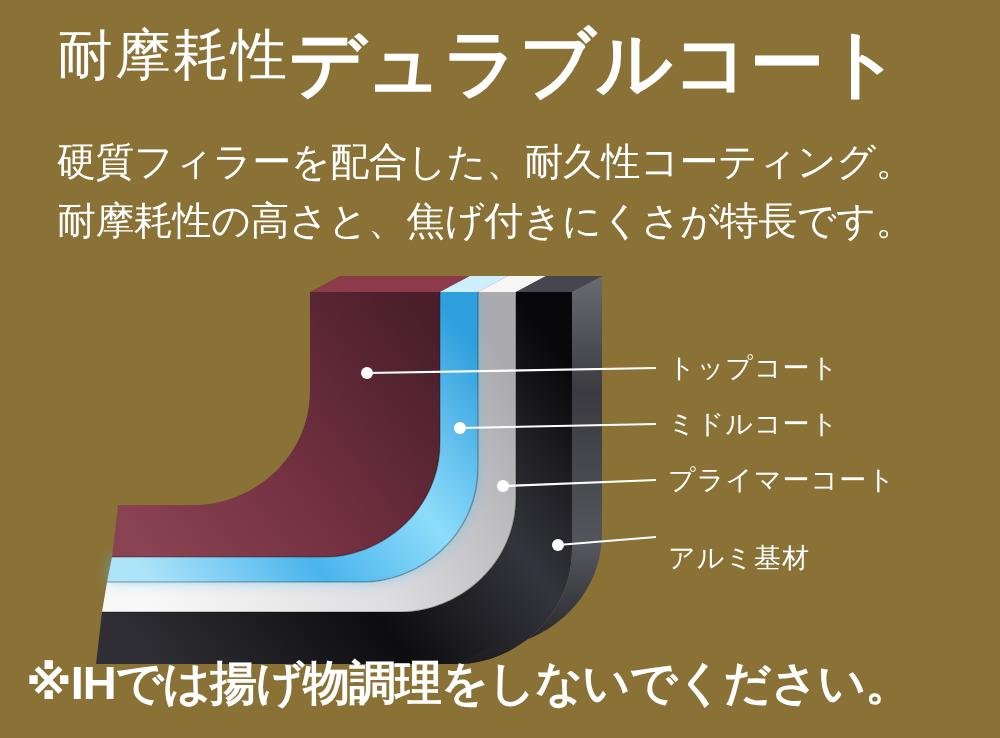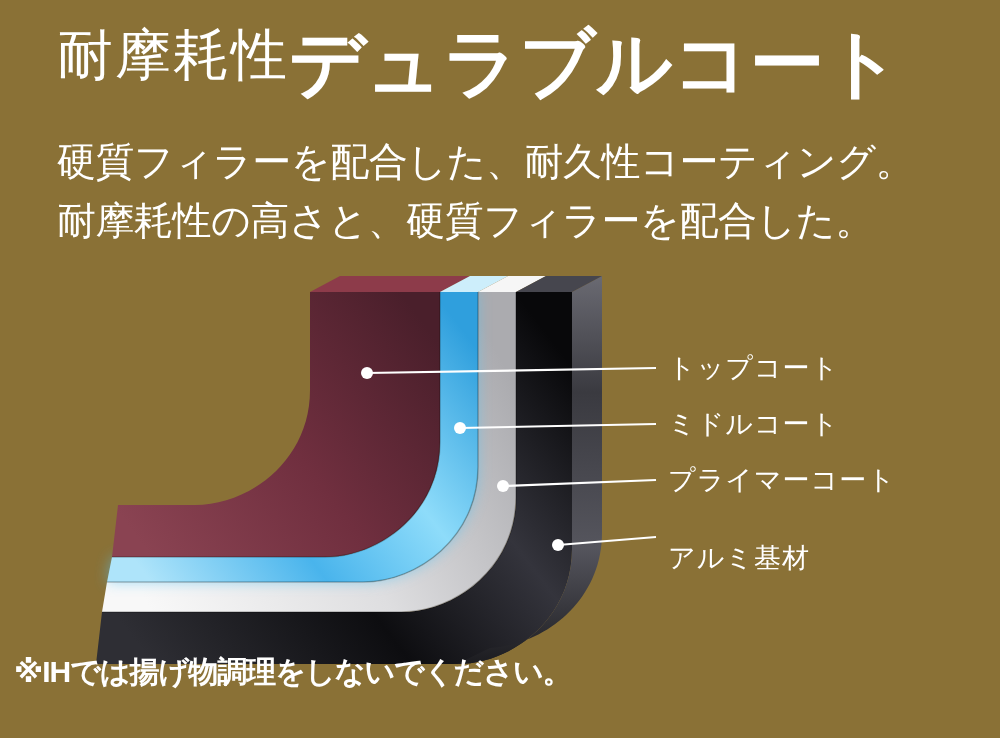--- a/index.html
+++ b/index.html
@@ -57,41 +57,41 @@
     letter-spacing: 1px;
     font-weight: 500;
     white-space: nowrap;
   }
   .label-0 { top: 352px; }
   .label-1 { top: 408px; }
   .label-2 { top: 464px; }
   .label-3 { top: 521px; margin-top: 21px; }
   .warning {
     position: absolute;
-    left: 14px;
+    left: 26px;
     top: 652px;
-    font-size: 30px;
+    font-size: 47px;
     font-weight: 800;
     letter-spacing: -1px;
     white-space: nowrap;
   }
 </style>
 </head>
 <body>
 
 <div class="page">
 
   <div class="title">
     <span class="title-prefix">耐摩耗性</span>
     <span class="title-main">デュラブルコート</span>
   </div>
 
   <div class="description">
     <div>硬質フィラーを配合した、耐久性コーティング。</div>
-    <div>耐摩耗性の高さと、硬質フィラーを配合した。</div>
+    <div>耐摩耗性の高さと、焦げ付きにくさが特長です。</div>
   </div>
 
   <svg class="diagram-svg" viewBox="0 0 1000 738" xmlns="http://www.w3.org/2000/svg">
     <defs>
       <linearGradient id="gMaroon" x1="0" y1="0.8" x2="1" y2="0.2">
         <stop offset="0" stop-color="#8a4352"></stop>
         <stop offset="0.5" stop-color="#702f3f"></stop>
         <stop offset="1" stop-color="#4a1f2b"></stop>
       </linearGradient>
       <linearGradient id="gBlue" x1="0" y1="0.8" x2="1" y2="0.2">

